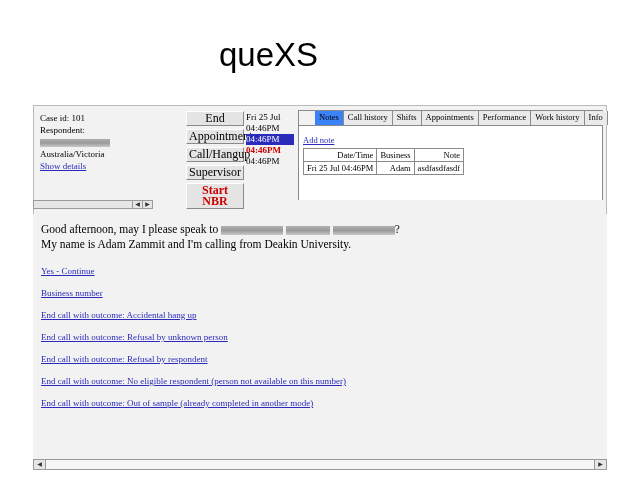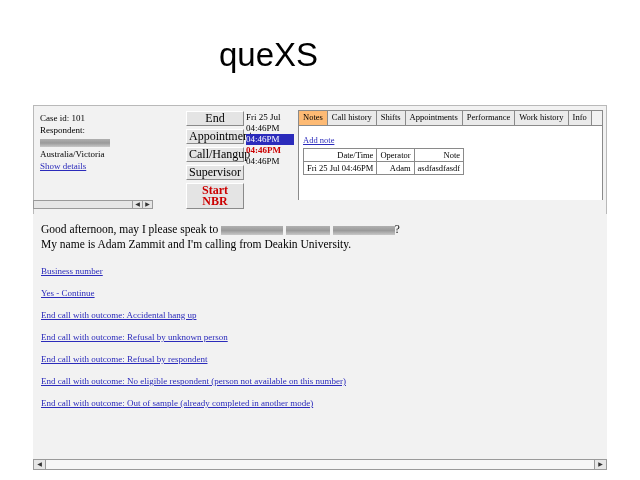--- a/index.html
+++ b/index.html
@@ -143,22 +143,23 @@
     font-size: 8.5px;
     line-height: 13px;
     padding: 0 4px;
     border-right: 1px solid #8a8a8a;
     color: #000000;
     background: #eaeaea;
     cursor: pointer;
     white-space: nowrap;
   }
   .tab.active {
-    background: #fdba74;
+    background: #3b82f6;
     font-weight: normal;
+    margin-left: 16px;
   }
   .tab-body {
     padding: 3px 4px;
     background: #ffffff;
     height: 74px;
     box-sizing: border-box;
   }
   .add-note {
     font-size: 8.5px;
     color: #2b2bbb;
@@ -311,21 +312,21 @@
           <div class="tab">Performance</div>
           <div class="tab">Work history</div>
           <div class="tab">Info</div>
         </div>
         <div class="tab-body">
           <span class="add-note">Add note</span>
           <table class="notes">
             <thead>
               <tr>
                 <th>Date/Time</th>
-                <th>Operator</th>
+                <th>Business</th>
                 <th>Note</th>
               </tr>
             </thead>
             <tbody>
               <tr>
                 <td>Fri 25 Jul 04:46PM</td>
                 <td>Adam</td>
                 <td>asdfasdfasdf</td>
               </tr>
             </tbody>
@@ -341,22 +342,22 @@
     <div class="arrow">▶</div>
   </div>
 
   <div class="script">
     <div class="script-text">
       <span>Good afternoon, may I please speak to </span><span class="redact r2"></span>&nbsp;<span class="redact r3"></span>&nbsp;<span class="redact r4"></span><span>?</span>
       <br>
       <span>My name is Adam Zammit and I'm calling from Deakin University.</span>
     </div>
 
+    <span class="script-link">Yes - Continue</span>
     <span class="script-link">Business number</span>
-    <span class="script-link">Yes - Continue</span>
     <span class="script-link">End call with outcome: Accidental hang up</span>
     <span class="script-link">End call with outcome: Refusal by unknown person</span>
     <span class="script-link">End call with outcome: Refusal by respondent</span>
     <span class="script-link">End call with outcome: No eligible respondent (person not available on this number)</span>
     <span class="script-link">End call with outcome: Out of sample (already completed in another mode)</span>
   </div>
 
   <div class="hscroll-bottom">
     <div class="arrow">◀</div>
     <div class="thumb"></div>

